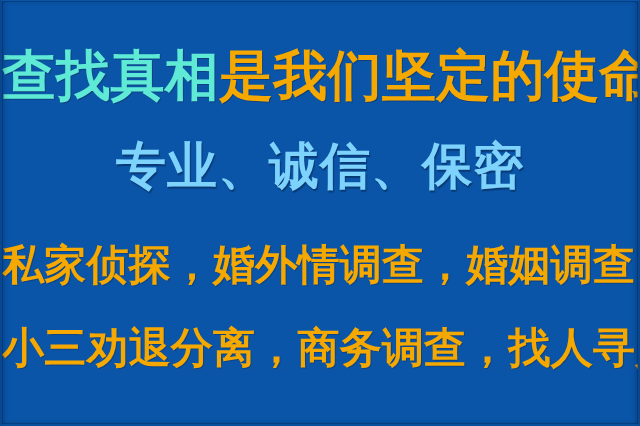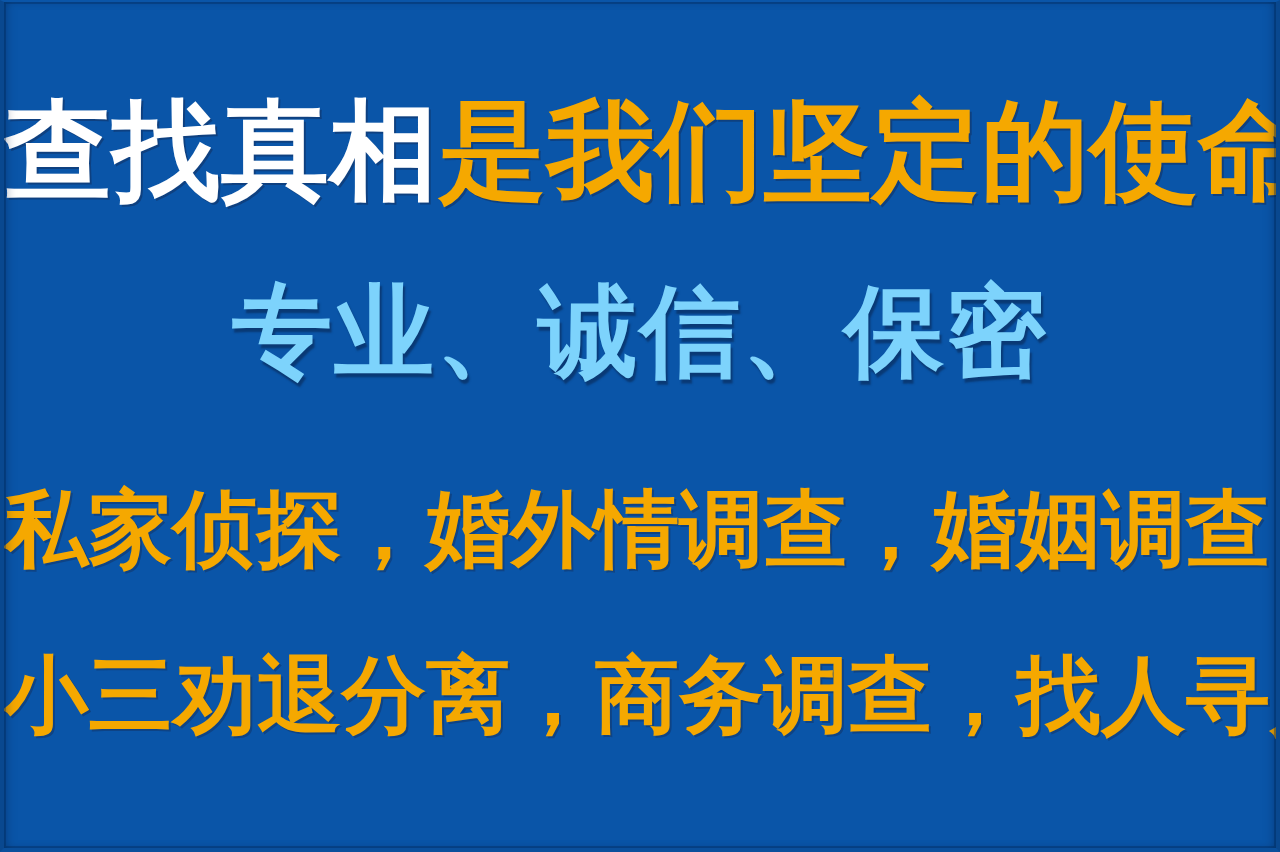--- a/index.html
+++ b/index.html
@@ -47,21 +47,21 @@
     letter-spacing: 0.01em;
   }
 
   
   #line-1 {
     top: 48px;
     font-size: 54px;
     letter-spacing: 0.005em;
   }
   #line-1 .seg-red {
-    color: #ffffff;
+    color: #5eead4;
     text-shadow: 1px 1px 0 rgba(20, 40, 80, 0.45);
     font-family: Liberation Serif, serif;
   }
   #line-1 .seg-gold {
     color: #f5a800;
     text-shadow: 1px 1px 0 rgba(20, 40, 80, 0.45);
   }
 
   
   #line-2 {

